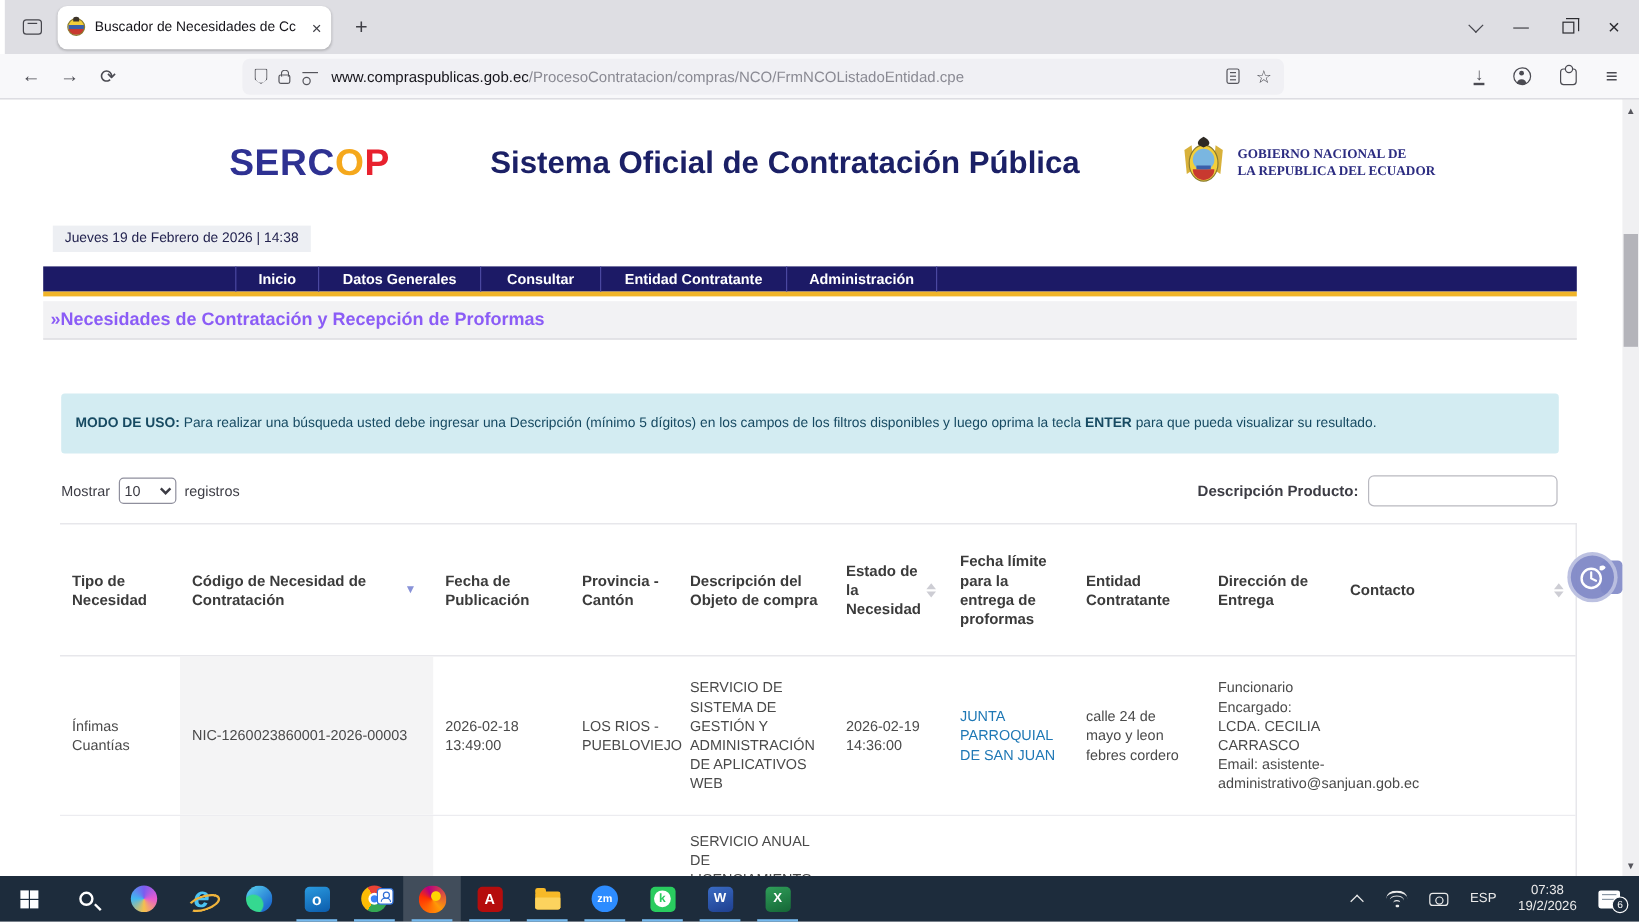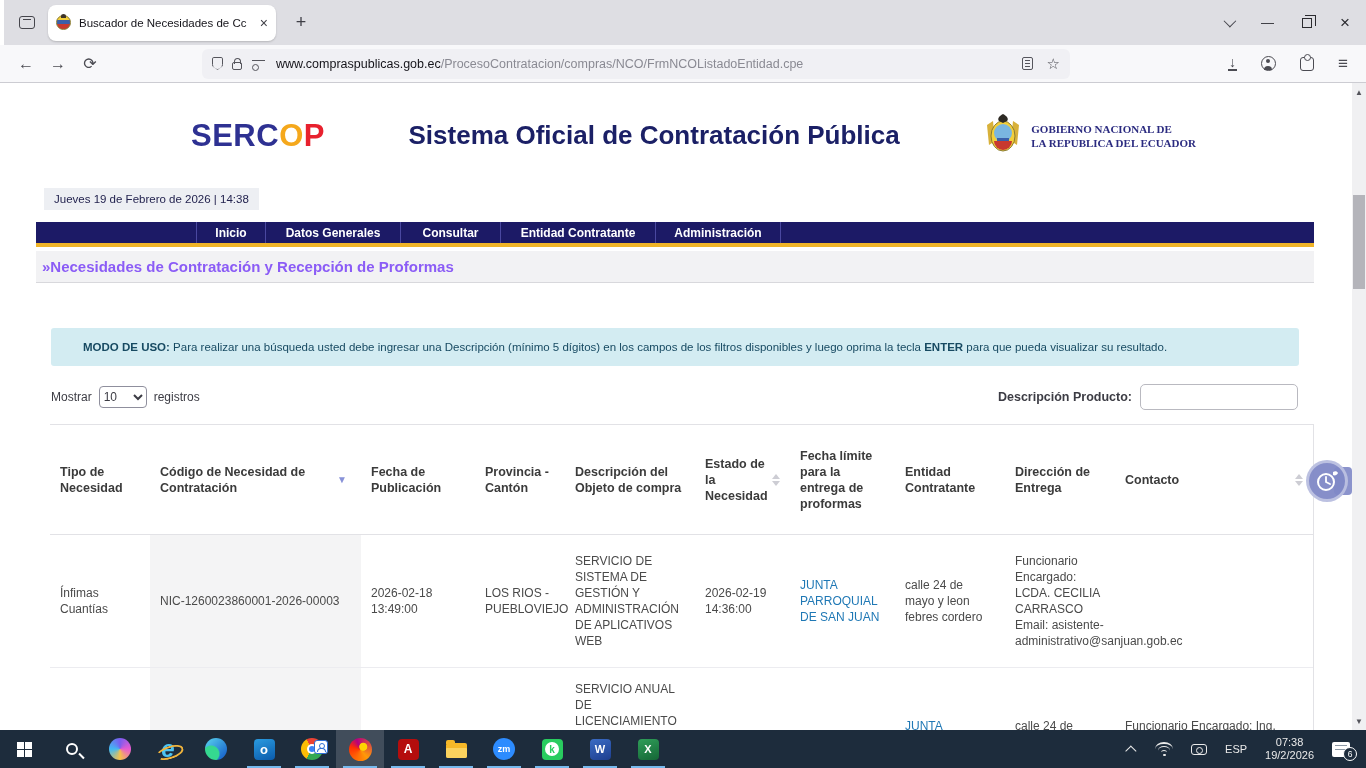--- a/index.html
+++ b/index.html
@@ -86,22 +86,22 @@
   .mainnav { margin-top:8px; height:21px; background:#1c1a66; display:flex; padding-left:160px; }
   .mainnav .item { color:#fff; font-size:12px; font-weight:600; display:flex; align-items:center;
     justify-content:center; border-right:1px solid #4a48a0; cursor:pointer; }
   .mainnav .item:first-child { border-left:1px solid #4a48a0; }
   .goldbar { height:4px; background:#f0b428; }
 
   .pagetitle-strip { margin-top:4px; height:32px; background:#f2f2f4; border-bottom:1px solid #d8d8dc;
     display:flex; align-items:center; padding-left:6px; }
   .pagetitle-strip span { font-size:15px; font-weight:bold; color:#8b5cf6; }
 
-  .modo { margin:45px 15px 0 15px; height:38px; background:#d3ecf2; border-radius:3px;
-    display:flex; align-items:center; padding:0 32px; }
+  .modo { margin:45px 15px 0 15px; height:50px; background:#d3ecf2; border-radius:3px;
+    display:flex; align-items:center; padding:0 12px; }
   .modo p { font-size:11.5px; color:#174a62; }
   .modo b { font-weight:bold; }
 
   .controls { margin-top:16px; height:30px; display:flex; align-items:center; }
   .show-group { margin-left:15px; display:flex; align-items:center; gap:7px; font-size:12px; color:#3c3c44; }
   .show-select { width:48px; height:22px; font-size:12px; color:#3c3c44; border:1px solid #8f8f9d;
     border-radius:4px; background:#fff; font-family:"Liberation Sans",sans-serif; }
   .filter-group { margin-left:auto; margin-right:16px; display:flex; align-items:center; gap:8px; }
   .filter-label { font-size:12.5px; color:#3c3c44; font-weight:bold;}
   .filter-input { width:158px; height:26px; border:1px solid #b9b9c0; border-radius:5px; padding:0 6px;

